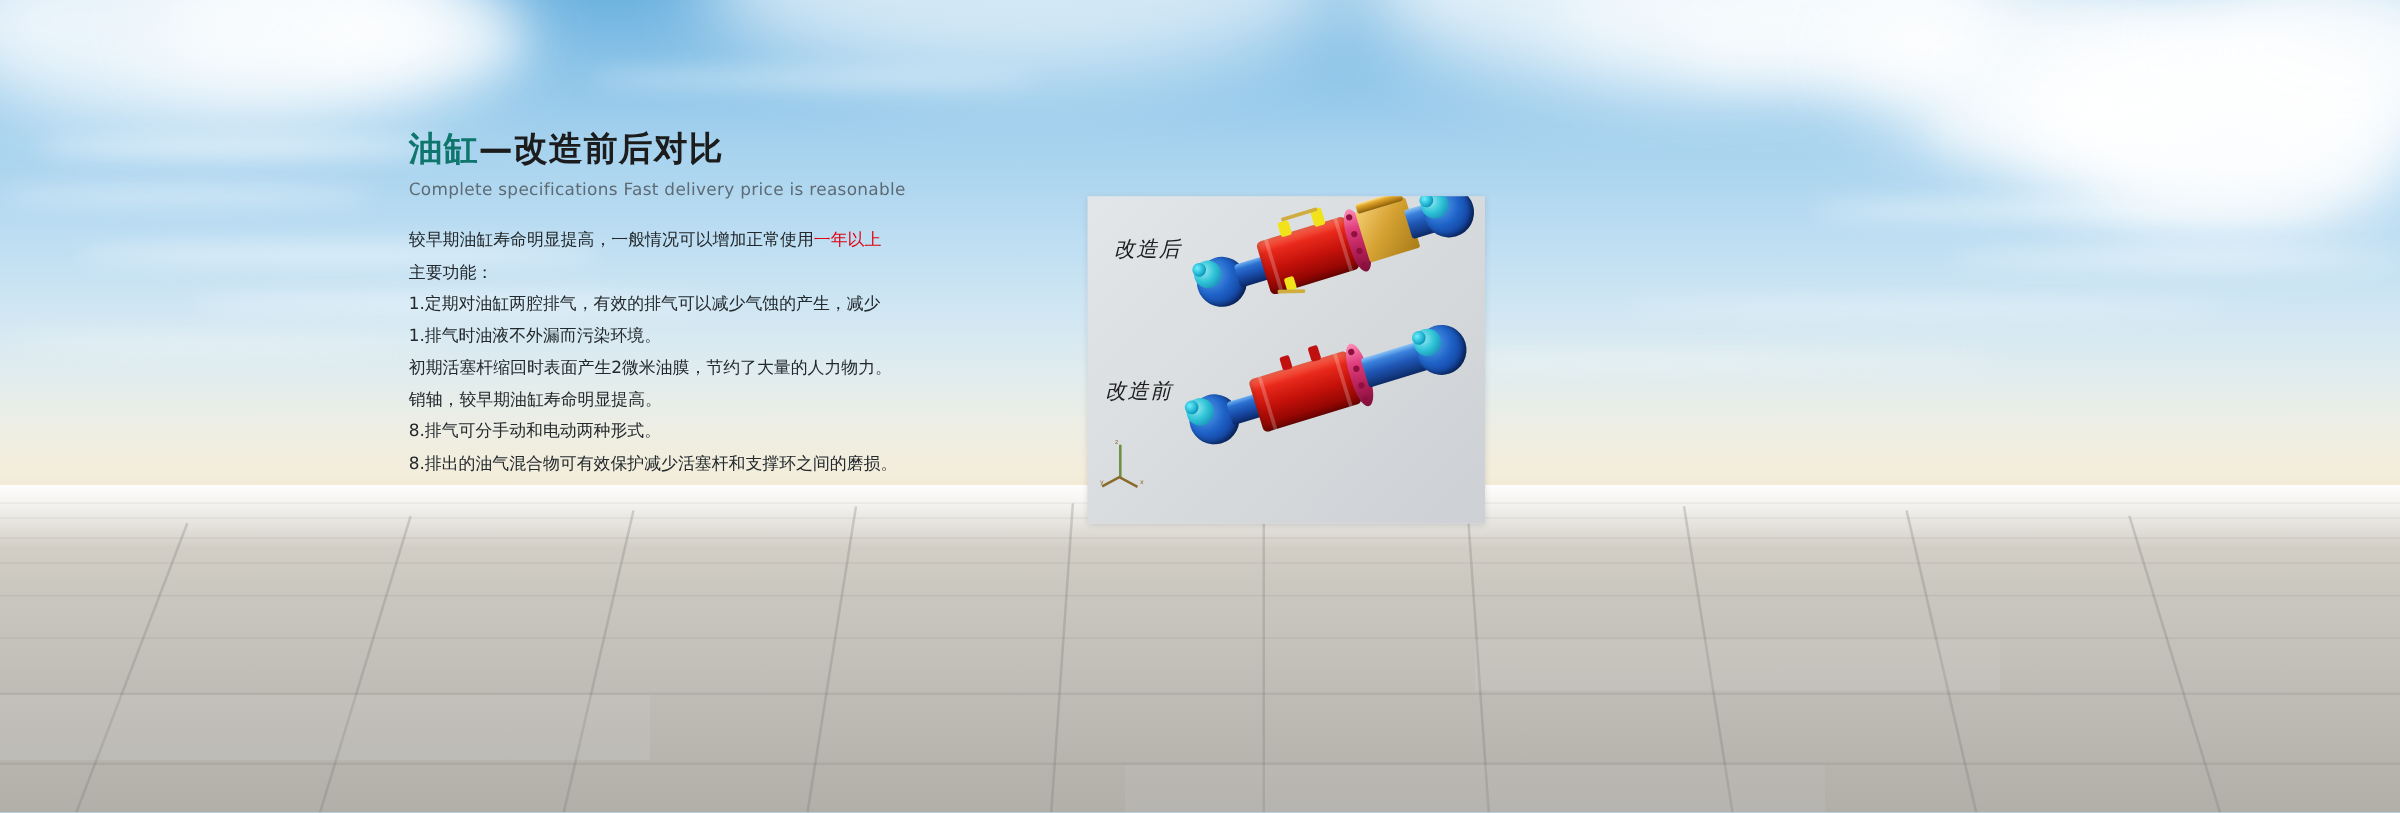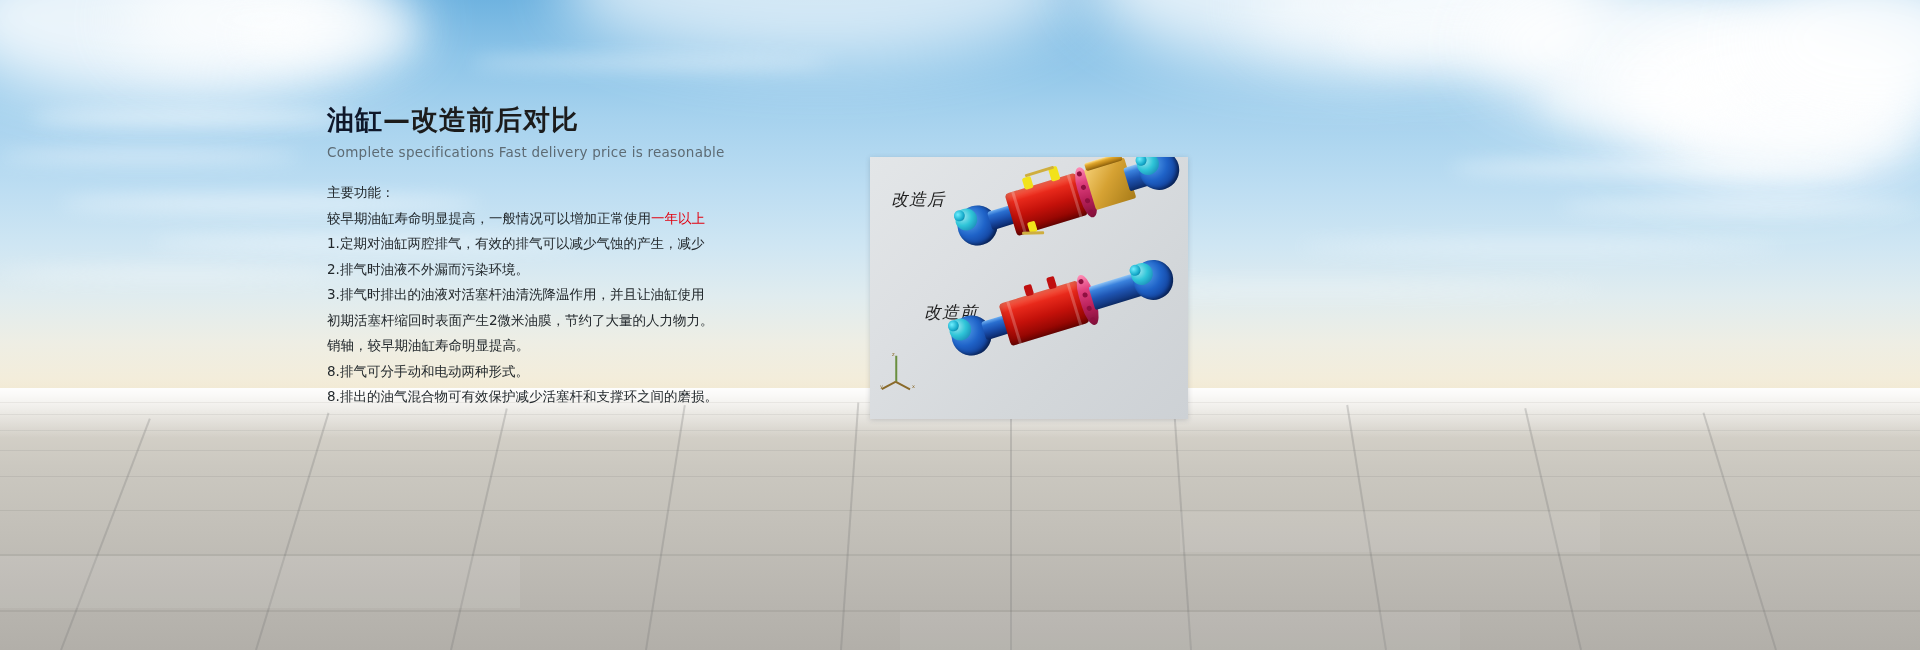--- a/index.html
+++ b/index.html
@@ -44,21 +44,21 @@
   .gl-v{position:absolute;bottom:0;background:rgba(120,120,118,.28);transform-origin:bottom center;}
   .tile-shade{position:absolute;background:rgba(255,255,255,.16);}
 
   
   .textblock{position:absolute;left:327px;top:104px;width:430px;}
   .title{
     font-family:"DejaVu Sans","Liberation Sans",sans-serif;
     font-size:27px;font-weight:bold;letter-spacing:1px;
     color:#1c1c1c;line-height:1.15;white-space:nowrap;
   }
-  .title .red{color:#0f172a;}
+  .title .red{color:#0f766e;}
   .subtitle{
     margin-top:9px;
     font-family:"DejaVu Sans","Liberation Sans",sans-serif;
     font-size:13.5px;color:#5d6b74;letter-spacing:.25px;white-space:nowrap;
   }
   .body{
     margin-top:20px;
     font-family:"DejaVu Sans","Liberation Sans",sans-serif;
     font-size:13.5px;color:#22282c;line-height:25.5px;white-space:nowrap;
   }
@@ -71,21 +71,21 @@
     background:linear-gradient(135deg,#e3e6e8 0%,#dcdfe2 35%,#d3d7da 70%,#cdd1d5 100%);
     box-shadow:0 1px 5px rgba(60,70,80,.22);
     overflow:hidden;
   }
   .panel-label{
     position:absolute;
     font-family:"DejaVu Serif","Liberation Serif",serif;
     font-size:17px;color:#1d1d1d;letter-spacing:1px;white-space:nowrap;font-style:italic;
   }
   .lbl-after{left:21px;top:31px;}
-  .lbl-before{left:14px;top:144px;margin-left:40px;}
+  .lbl-before{left:14px;top:144px;}
 
   
   .cyl{position:absolute;width:230px;height:96px;}
   .cyl-after{left:88px;top:8px;transform:rotate(-17deg);}
   .cyl-before{left:82px;top:118px;transform:rotate(-17deg);}
 
   .eye{position:absolute;border-radius:50%;}
   .eye-outer{
     width:40px;height:40px;
     background:radial-gradient(circle at 34% 30%,#5aa6ef 0%,#1f63c8 42%,#12409a 72%,#0b2a6b 100%);
@@ -203,25 +203,24 @@
 
   <div class="textblock">
 
     <div class="title">
       <span class="red">油缸</span><span>—改造前后对比</span>
     </div>
 
     <div class="subtitle">Complete specifications Fast delivery price is reasonable</div>
 
     <div class="body">
+      <p><span>较早期油缸寿命明显提高，一般情况可以增加正常使用</span><span class="hl">一年以上</span></p>
       <p><span>主要功能：</span></p>
-      <p><span>较早期油缸寿命明显提高，一般情况可以增加正常使用</span><span class="hl">一年以上</span></p>
       <p><span>1.定期对油缸两腔排气，有效的排气可以减少气蚀的产生，减少</span></p>
-      <p><span>2.排气时油液不外漏而污染环境。</span></p>
-      <p><span>3.排气时排出的油液对活塞杆油清洗降温作用，并且让油缸使用</span></p>
+      <p><span>1.排气时油液不外漏而污染环境。</span></p>
       <p><span>初期活塞杆缩回时表面产生2微米油膜，节约了大量的人力物力。</span></p>
       <p><span>销轴，较早期油缸寿命明显提高。</span></p>
       <p><span>8.排气可分手动和电动两种形式。</span></p>
       <p><span>8.排出的油气混合物可有效保护减少活塞杆和支撑环之间的磨损。</span></p>
     </div>
   </div>
 
   <div class="panel">
 
     <div class="panel-label lbl-after">改造后</div>

